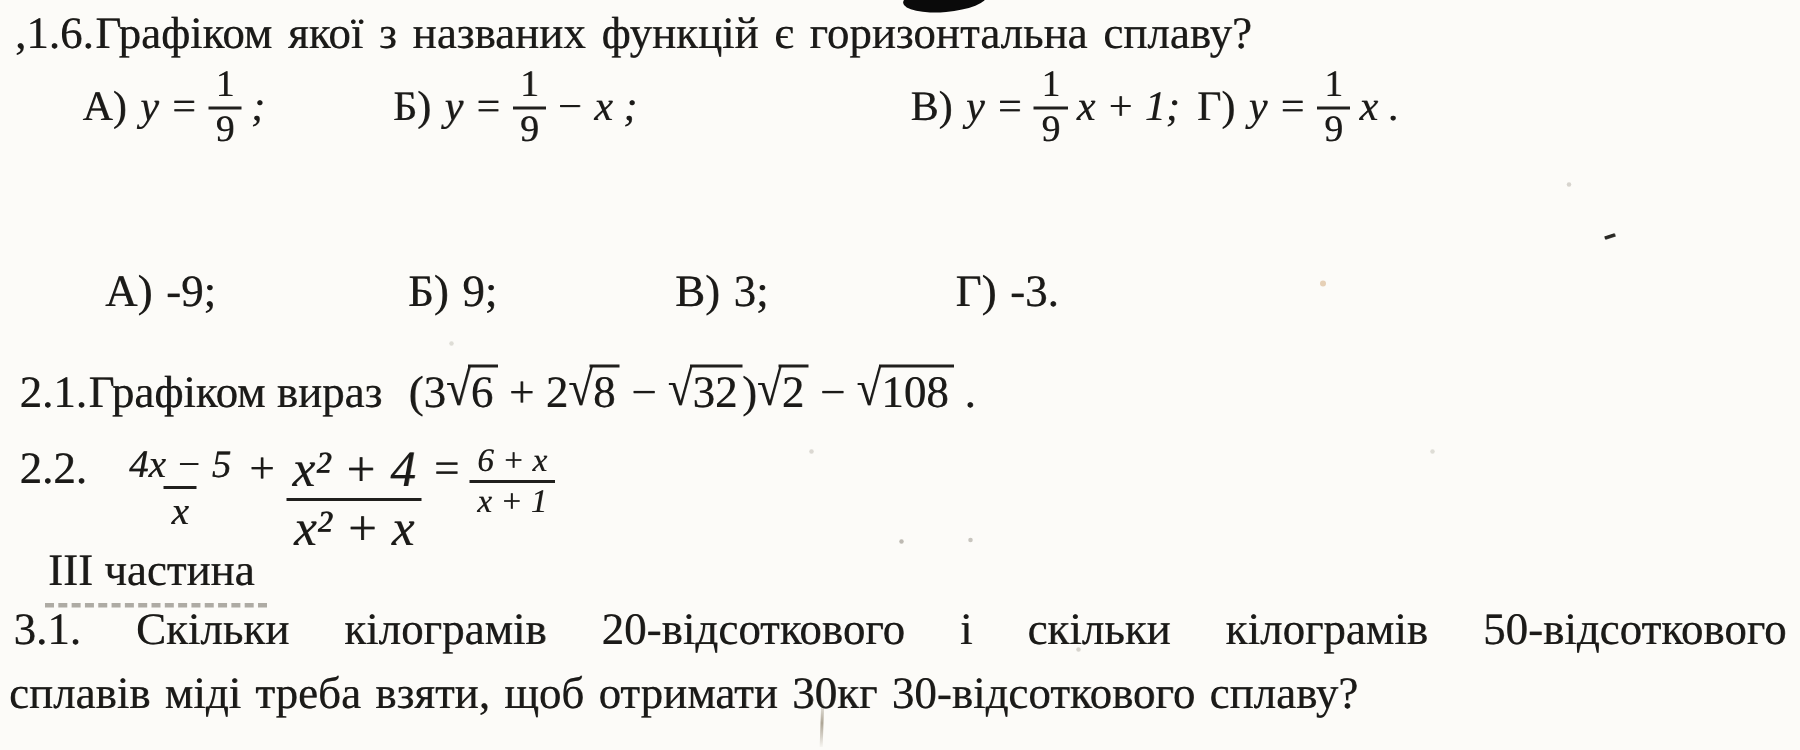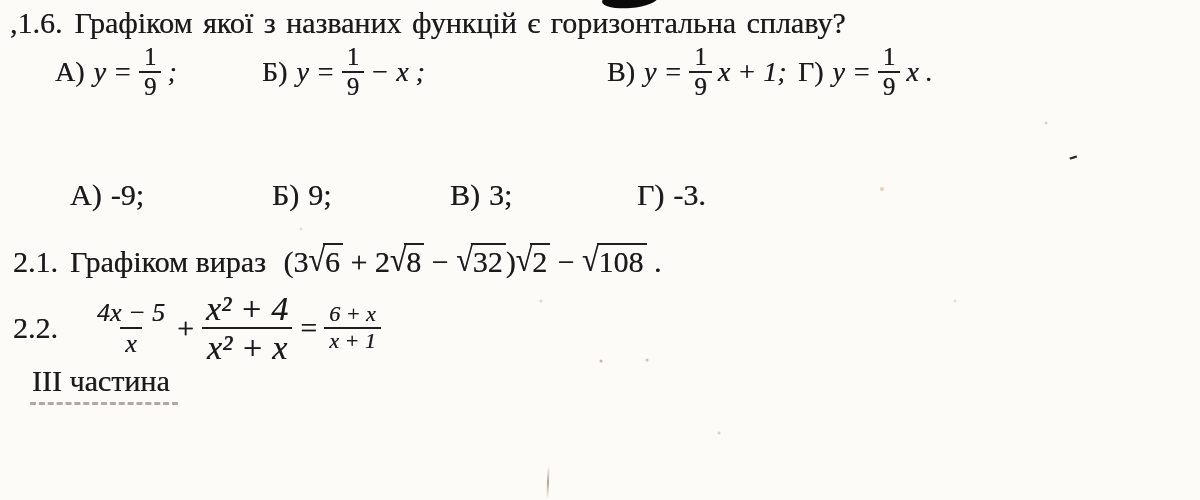--- a/index.html
+++ b/index.html
@@ -4,21 +4,21 @@
 <style>
   html,body{margin:0;padding:0;background:#ffffff;}
   #doc{
     position:relative;width:1200px;height:500px;overflow:hidden;
     background:#fcfbf8;color:#1b1a18;
     font-family:"Liberation Serif","DejaVu Serif",serif;
     text-shadow:0.35px 0.25px 0 rgba(27,26,24,.72);
   }
   .row{position:absolute;white-space:nowrap;}
   .fs30{font-size:30px;}
-  .qnum{margin-right:12px;}
+  .qnum{margin-right:1px;}
   .m{font-style:italic;}
   .sp{margin-left:10px;}
   
   .frac{display:inline-flex;flex-direction:column;align-items:center;
         vertical-align:middle;line-height:1.04;text-align:center;}
   .frac .fnum{display:block;padding:0 5px 1px;}
   .frac .fden{display:block;border-top:2px solid #201f1d;padding:1px 5px 0;}
   .op{margin:0 7px;vertical-align:middle;}
   
   .sqrt{display:inline-block;white-space:nowrap;}
@@ -132,21 +132,21 @@
     </span>
   </div>
 
   <div class="row fs30" style="top:243px;left:13px;">
     <span class="qnum">2.1.</span><span>Графіком вираз</span>
     <span class="sp">
       <span>(3</span><span class="sqrt"><span class="sg">√</span><span class="rd">6</span></span><span> + 2</span><span class="sqrt"><span class="sg">√</span><span class="rd">8</span></span><span> − </span><span class="sqrt"><span class="sg">√</span><span class="rd">32</span></span><span>)</span><span class="sqrt"><span class="sg">√</span><span class="rd">2</span></span><span> − </span><span class="sqrt"><span class="sg">√</span><span class="rd">108</span></span><span> .</span>
     </span>
   </div>
 
-  <div class="row fs30" style="top:296px;left:13px;height:64px;display:flex;align-items:center;">
+  <div class="row fs30" style="top:296px;left:13px;height:64px;display:flex;">
     <span class="qnum">2.2.</span>
     <span class="frac m sp" style="font-size:26px;margin-left:22px;">
       <span class="fnum">4x − 5</span>
       <span class="fden">x</span>
     </span>
     <span class="op">+</span>
     <span class="frac m" style="font-size:34px;">
       <span class="fnum">x² + 4</span>
       <span class="fden">x² + x</span>
     </span>
@@ -154,15 +154,22 @@
     <span class="frac m" style="font-size:22px;">
       <span class="fnum">6 + x</span>
       <span class="fden">x + 1</span>
     </span>
   </div>
 
   <div class="row fs30" style="top:364px;left:10px;">
     <span class="section-title">ІІІ частина</span>
   </div>
 
+  <div class="row fs30 justify" style="top:403px;left:9px;">
+    <span>3.1.</span>
+    <span>Скільки кілограмів 20-відсоткового і скільки кілограмів 50-відсоткового</span>
+  </div>
 
+  <div class="row fs30" style="top:446px;left:6px;word-spacing:2px;">
+    <span>сплавів міді треба взяти, щоб отримати 30кг 30-відсоткового сплаву?</span>
+  </div>
 
 </div>
 
 </body></html>

